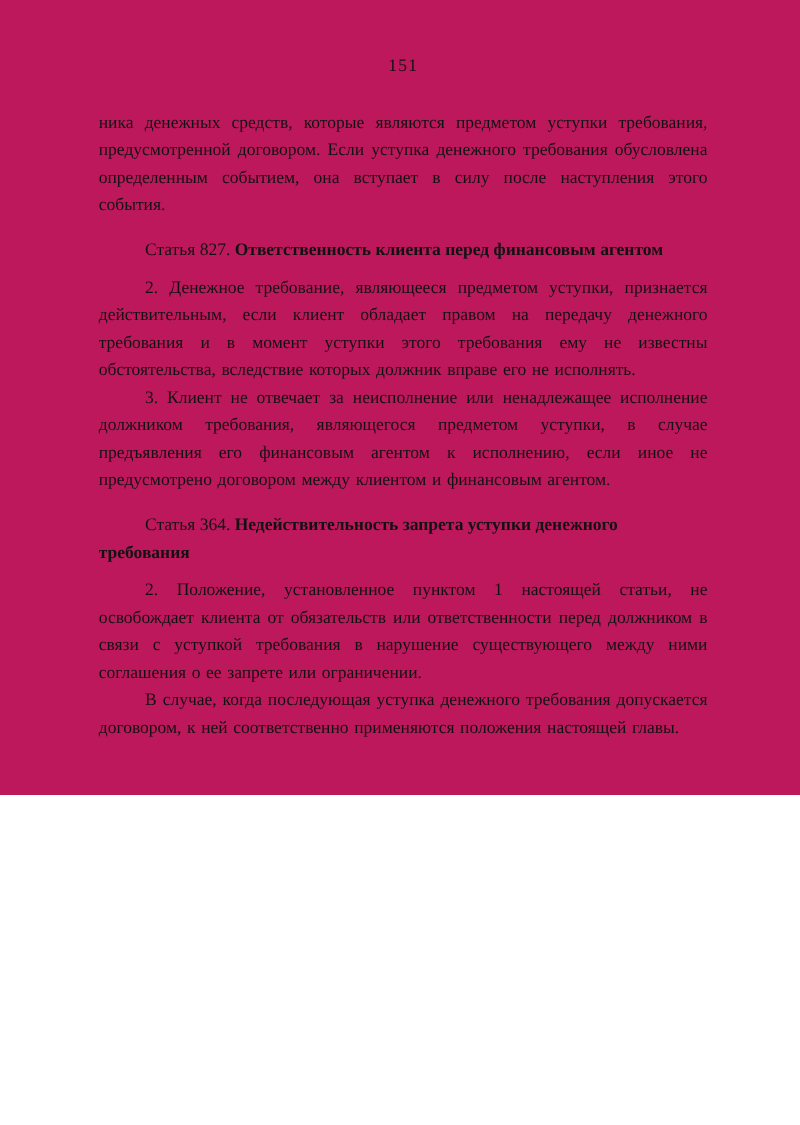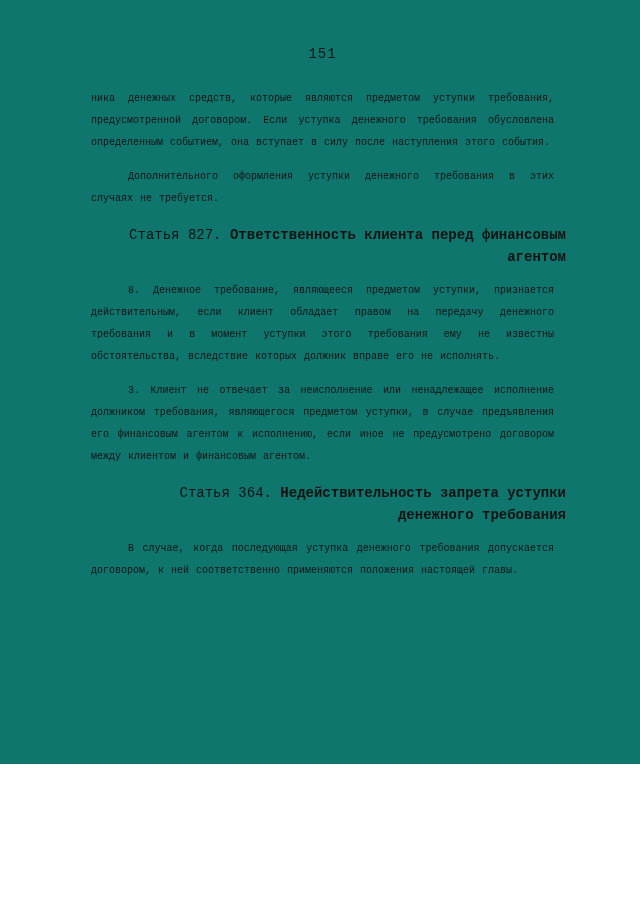--- a/index.html
+++ b/index.html
@@ -10,78 +10,77 @@
     width: 640px;
     height: 900px;
     background: #ffffff;
     color: #121212;
     font-family: "Liberation Serif", "DejaVu Serif", serif;
     overflow: hidden;
   }
   .page {
     box-sizing: border-box;
     width: 640px;
-    height: 764px;
+    height: 636px;
     padding: 46px 74px 0 79px;
-    background: #0f766e;
-    font-family: Liberation Mono, monospace;
+    background: #be185d;
   }
   .page-number {
     text-align: center;
     font-size: 14px;
     letter-spacing: 1px;
     margin: 0 0 26px 0;
   }
   .para {
-    margin: 12px;
-    font-size: 10px;
+    margin: 0;
+    font-size: 14px;
     line-height: 22px;
     text-align: justify;
     text-indent: 37px;
     word-spacing: 1px;
   }
   .para.no-indent {
     text-indent: 0;
   }
   .heading {
     margin: 14px 0 8px 0;
     font-size: 14px;
     line-height: 22px;
-    text-align: right;
+    text-align: left;
     text-indent: 37px;
   }
   .heading .title {
     font-weight: bold;
   }
 </style>
 </head>
 <body>
 
 <div class="page">
 
   <div class="page-number">151</div>
 
   <p class="para no-indent">ника денежных средств, которые являются предметом уступки требования, предусмотренной договором. Если уступка денежного требования обусловлена определенным событием, она вступает в силу после наступления этого события.</p>
 
-  <p class="para">Дополнительного оформления уступки денежного требования в этих случаях не требуется.</p>
 
   <p class="heading">
     <span>Статья 827.</span>
     <span class="title">Ответственность клиента перед финансовым агентом</span>
   </p>
 
 
-  <p class="para">8. Денежное требование, являющееся предметом уступки, признается действительным, если клиент обладает правом на передачу денежного требования и в момент уступки этого требования ему не известны обстоятельства, вследствие которых должник вправе его не исполнять.</p>
+  <p class="para">2. Денежное требование, являющееся предметом уступки, признается действительным, если клиент обладает правом на передачу денежного требования и в момент уступки этого требования ему не известны обстоятельства, вследствие которых должник вправе его не исполнять.</p>
 
   <p class="para">3. Клиент не отвечает за неисполнение или ненадлежащее исполнение должником требования, являющегося предметом уступки, в случае предъявления его финансовым агентом к исполнению, если иное не предусмотрено договором между клиентом и финансовым агентом.</p>
 
   <p class="heading">
     <span>Статья 364.</span>
     <span class="title">Недействительность запрета уступки денежного требования</span>
   </p>
 
 
+  <p class="para">2. Положение, установленное пунктом 1 настоящей статьи, не освобождает клиента от обязательств или ответственности перед должником в связи с уступкой требования в нарушение существующего между ними соглашения о ее запрете или ограничении.</p>
 
 
 
   <p class="para">В случае, когда последующая уступка денежного требования допускается договором, к ней соответственно применяются положения настоящей главы.</p>
 
 </div>
 
 </body></html>

